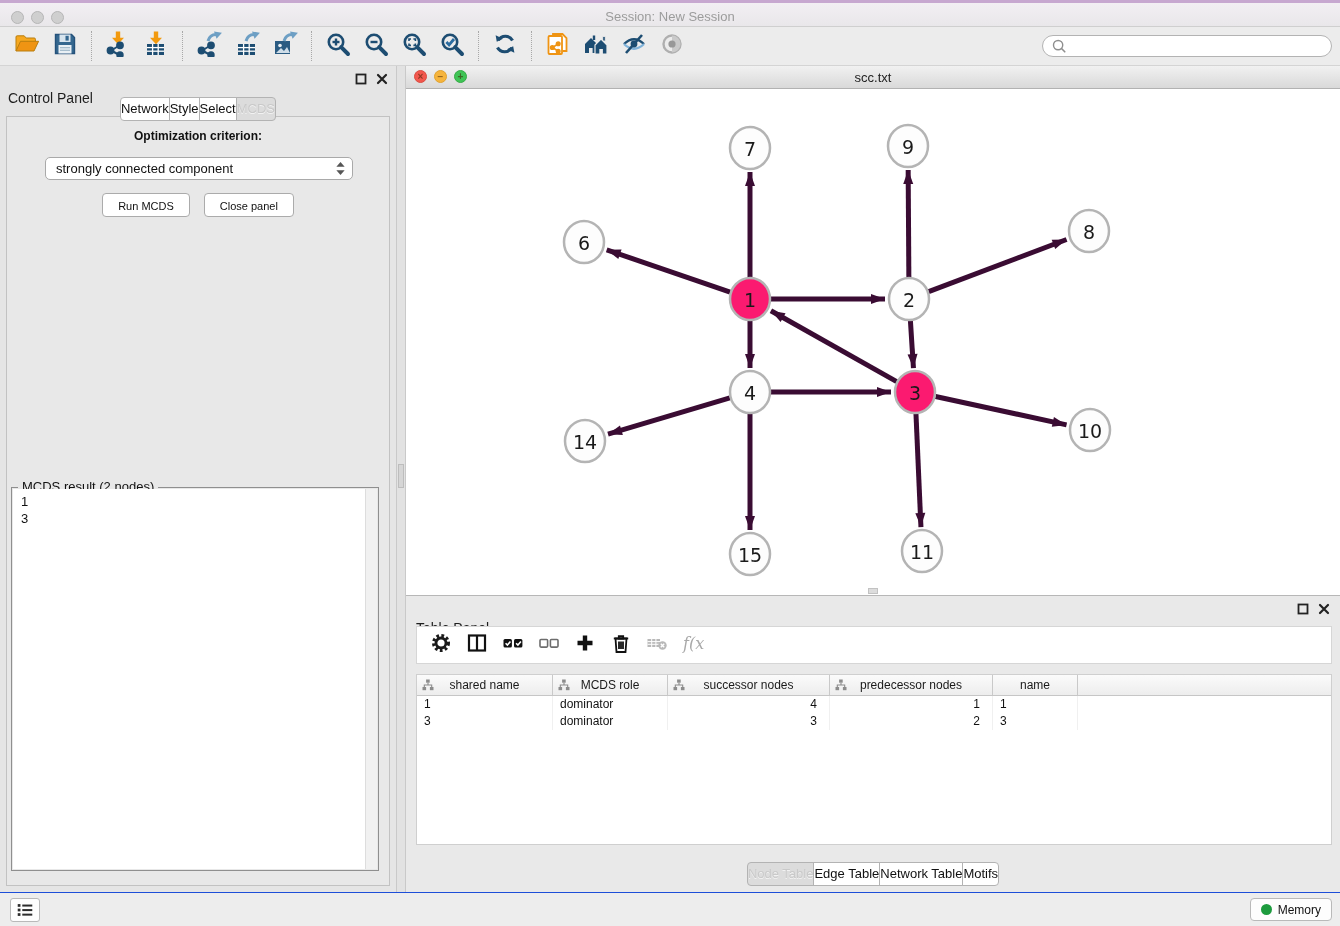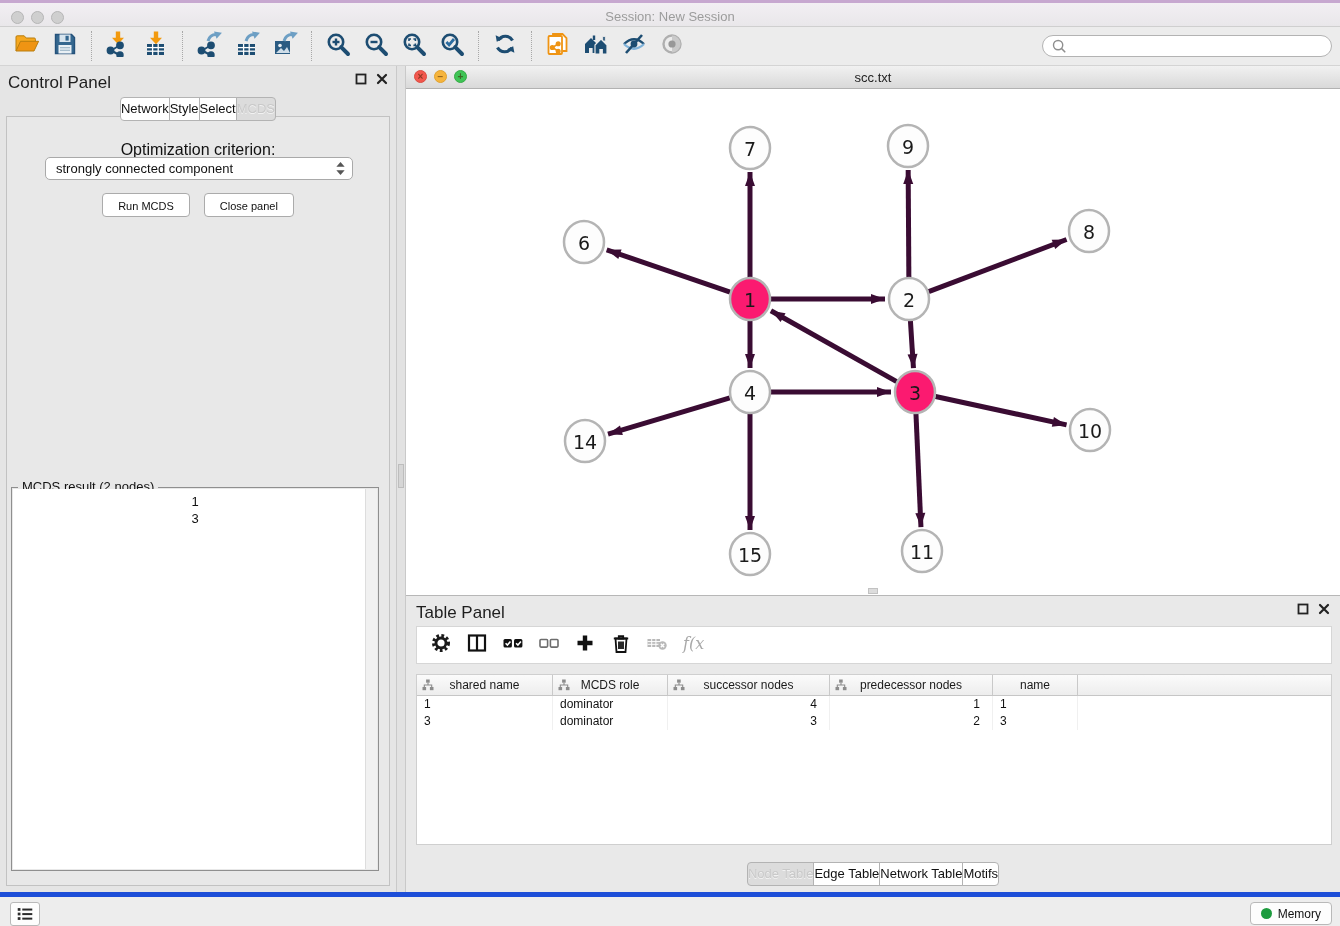--- a/index.html
+++ b/index.html
@@ -26,42 +26,42 @@
     border-radius:12px; display:flex; align-items:center; padding:0 8px; }
   .search-field svg { width:16px; height:16px; }
   .search-field input { border:none; outline:none; flex:1; font-size:12px; background:transparent; margin-left:4px; }
 
   
   .main { position:absolute; top:66px; left:0; right:0; bottom:34px; }
 
   
   .control-panel { position:absolute; left:0; top:0; width:396px; height:100%; background:#e5e5e5; }
   .panel-head { position:absolute; left:0; right:0; top:0; height:28px; }
-  .panel-head .ph-title { position:absolute; left:8px; top:7px; font-size:17px; color:#1e1e1e; }
+  .panel-head .ph-title { position:absolute; left:8px; top:24px; font-size:14px; color:#1e1e1e; }
   .ph-icons { position:absolute; right:8px; top:7px; display:flex; gap:9px; align-items:center; }
   .ph-icons svg { width:12px; height:12px; display:block; }
 
   .cp-tabs { position:absolute; top:31px; left:0; right:0; display:flex; justify-content:center; z-index:2; }
   .tab-btn { font-size:13px; color:#111; background:#fff; border:1px solid #b3b3b3; padding:3px 0 4px;
     margin-left:-1px; position:relative; }
   .tab-btn:first-child { border-radius:4px 0 0 4px; margin-left:0; }
   .tab-btn:last-child { border-radius:0 4px 4px 0; }
   .tab-btn.active { background:#dcdcdc; color:#c9c9c9; text-shadow:0 1px 0 #f2f2f2; }
 
   .cp-content { position:absolute; left:6px; right:6px; top:50px; bottom:6px; border:1px solid #c2c2c2; background:#e8e8e8; }
-  .opt-label { position:absolute; top:24px; left:0; right:0; text-align:center; font-size:16px; color:#111; }
+  .opt-label { position:absolute; top:12px; left:0; right:0; text-align:center; font-size:12px; color:#111;font-weight:bold; }
   .criterion-select { position:absolute; top:40px; left:38px; right:36px; height:23px; background:#fff;
     border:1px solid #a9a9a9; border-radius:5px; display:flex; align-items:center; padding:0 6px 0 10px; }
   .criterion-select .sel-text { flex:1; font-size:13px; color:#111; }
   .criterion-select svg { width:11px; height:15px; }
   .btn-row { position:absolute; top:76px; left:0; right:0; display:flex; justify-content:center; gap:14px; }
   .push-btn { font-size:11px; color:#111; background:#fff; border:1px solid #ababab; border-radius:4px;
     padding:6px 15px 4px; }
 
-  .result-box { position:absolute; left:4px; right:10px; top:370px; bottom:14px; border:1px solid #8f8f8f;text-align:center; }
+  .result-box { position:absolute; left:4px; right:10px; top:370px; bottom:14px; border:1px solid #8f8f8f; }
   .result-legend { position:absolute; top:-9px; left:6px; background:#e8e8e8; padding:0 4px; font-size:13px; color:#111; }
   .result-inner { position:absolute; inset:1px; background:#fff; }
   .result-scroll { position:absolute; right:0; top:0; bottom:0; width:12px; background:#f1f1f1; border-left:1px solid #ddd; }
   .result-text { font-size:13px; line-height:17px; color:#111; padding:4px 8px; white-space:pre; }
 
   
   .v-divider { position:absolute; left:396px; top:0; width:10px; height:100%; background:#e2e2e2;
     border-left:1px solid #c9c9c9; border-right:1px solid #c9c9c9; }
   .v-divider .grip { position:absolute; top:398px; left:1px; width:6px; height:24px; background:#d6d6d6;
     border:1px solid #bdbdbd; }
@@ -95,21 +95,21 @@
   .th-cell { position:relative; border-right:1px solid #c9c9c9; display:flex; align-items:center;
     justify-content:center; font-size:12px; color:#1a1a1a; }
   .th-cell svg { position:absolute; left:5px; top:4px; width:12px; height:12px; }
   .td-row { display:flex; height:17px; }
   .td-cell { font-size:12px; color:#111; border-right:1px solid #f0f0f0; padding:1px 7px 0; overflow:hidden; }
   .td-cell.r { text-align:right; padding-right:12px; }
   .filler { flex:1; border-right:none; }
   .tp-tabs { position:absolute; bottom:6px; left:0; right:0; display:flex; justify-content:center;margin-top:46px; }
 
   
-  .statusbar { position:absolute; bottom:0; left:0; right:0; height:34px; background:#ededed; border-top:5px solid #1d4ed8; }
+  .statusbar { position:absolute; bottom:0; left:0; right:0; height:34px; background:#ededed; border-top:1px solid #1d4ed8; }
   .list-btn { position:absolute; left:10px; top:5px; width:30px; height:24px; background:#fdfdfd;
     border:1px solid #b9b9b9; border-radius:3px; display:flex; align-items:center; justify-content:center; }
   .list-btn svg { width:20px; height:20px; }
   .memory-btn { position:absolute; right:8px; top:5px; height:23px; background:#fdfdfd; border:1px solid #b9b9b9;
     border-radius:4px; display:flex; align-items:center; padding:0 10px; gap:6px; }
   .memory-dot { width:11px; height:11px; border-radius:50%; background:#1d9b3e; }
   .memory-label { font-size:12px; color:#111; }
 </style>
 </head>
 <body>

